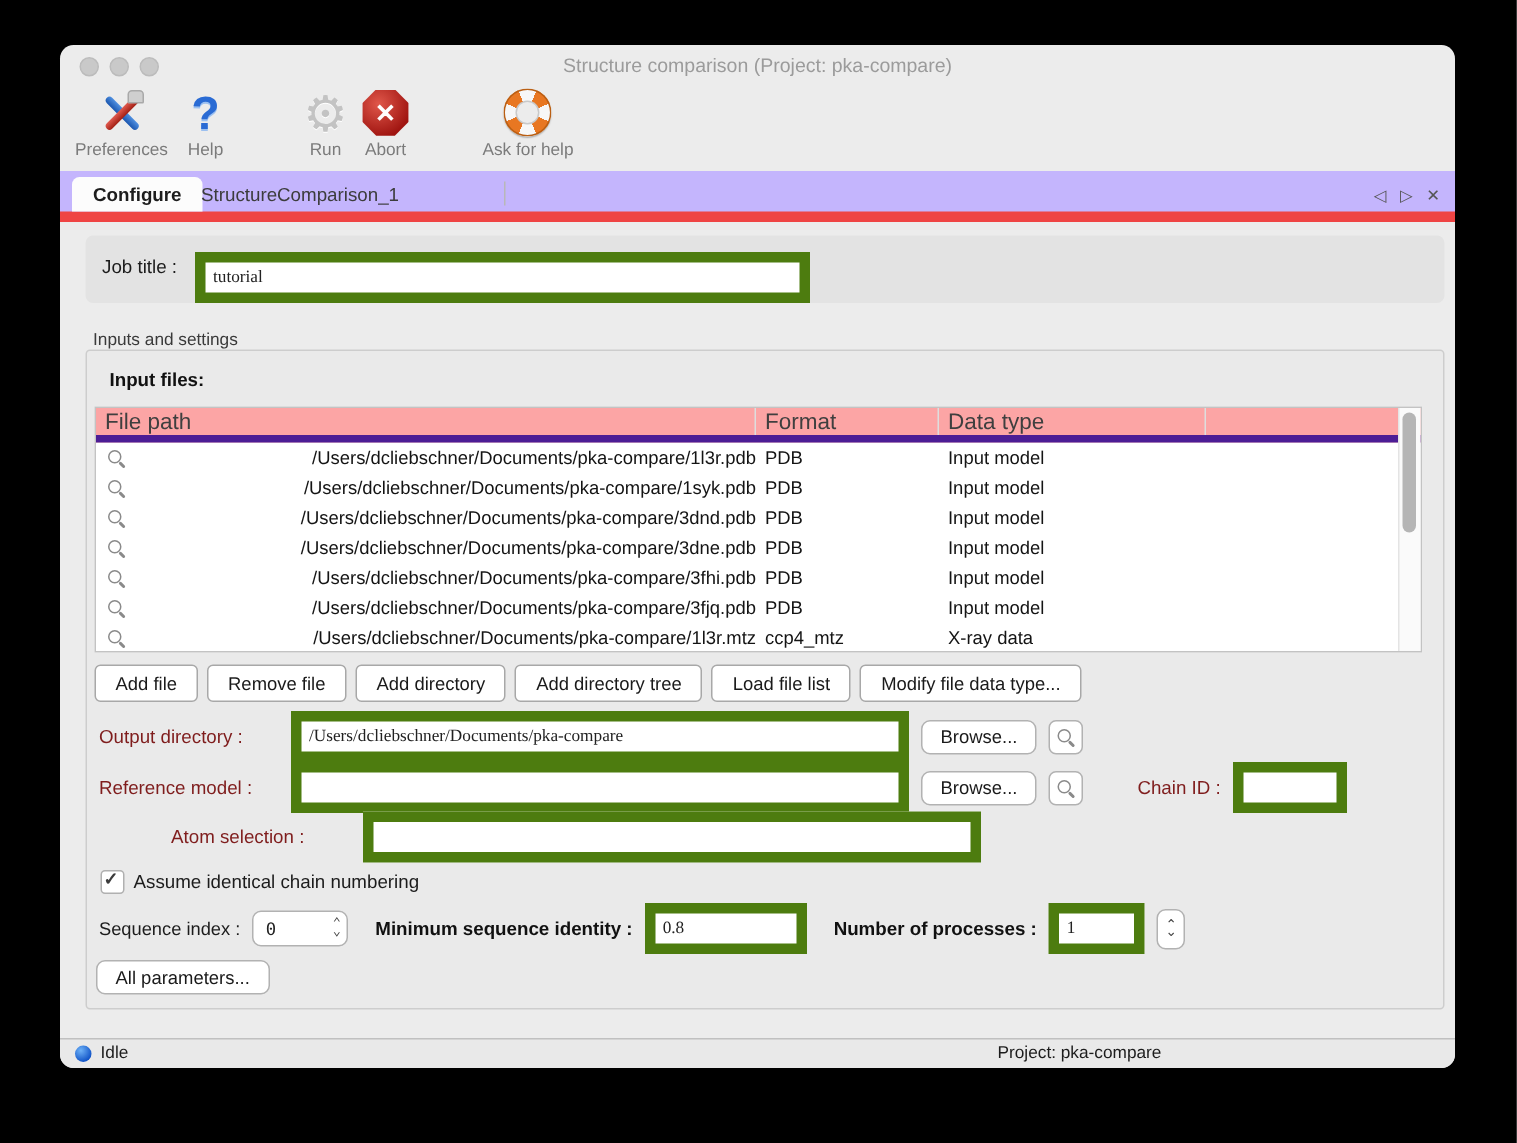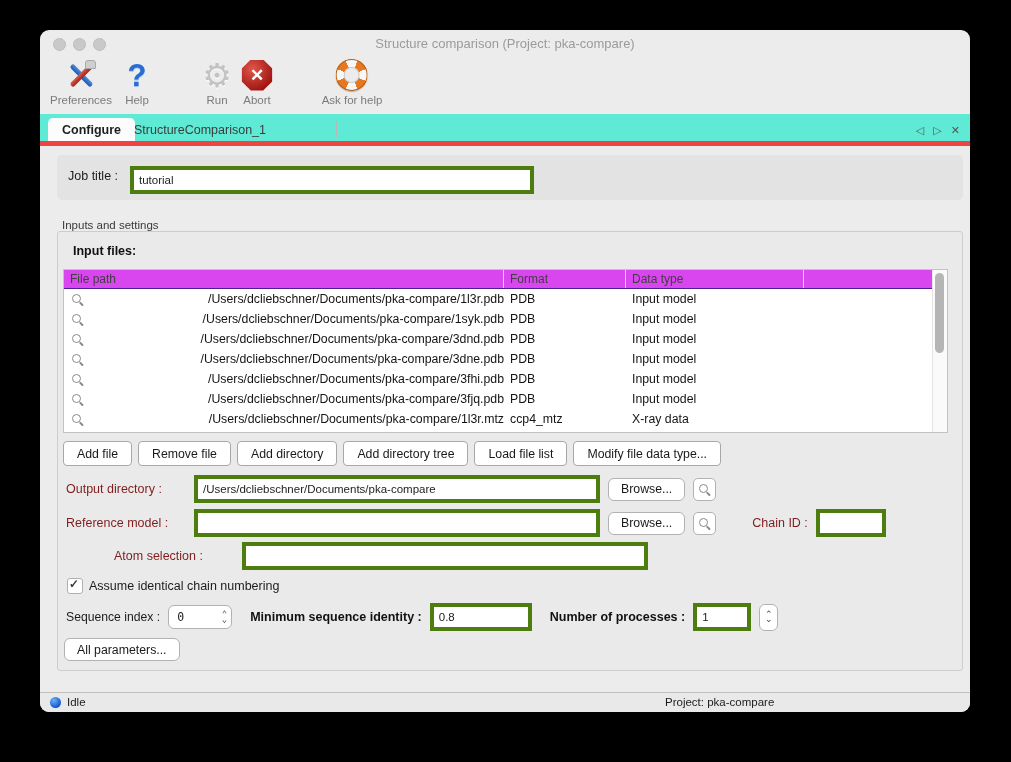--- a/index.html
+++ b/index.html
@@ -26,43 +26,43 @@
   .help-ic{font-size:31px;font-weight:bold;color:#2a6bd4;text-shadow:0 1px 0 #9cc0f0;line-height:1;}
   .gear-ic{font-size:33px;color:#c3c3c3;line-height:1;text-shadow:0 1px 0 #fff;}
   .abort-ic{width:31px;height:31px;background:radial-gradient(circle at 35% 30%,#e0574a,#9f1410 75%);
      clip-path:polygon(30% 0,70% 0,100% 30%,100% 70%,70% 100%,30% 100%,0 70%,0 30%);
      display:flex;align-items:center;justify-content:center;color:#fff;font-size:17px;font-weight:bold;}
   .buoy-ic{position:relative;width:32px;height:32px;border-radius:50%;
      background:conic-gradient(from 22.5deg,#e87722 0 45deg,#f7f7f7 0 90deg,#e87722 0 135deg,#f7f7f7 0 180deg,#e87722 0 225deg,#f7f7f7 0 270deg,#e87722 0 315deg,#f7f7f7 0 360deg);
      box-shadow:inset 0 0 0 1px #b95f14, 0 1px 1px rgba(0,0,0,.25);}
   .buoy-ic::after{content:"";position:absolute;inset:9px;border-radius:50%;background:#ececec;box-shadow:0 0 0 1px #c9c9c9;}
   
-  .tabbar{position:relative;height:27px;background:#5eead4;border-bottom:5px solid #ef4444;}
+  .tabbar{position:relative;height:27px;background:#c4b5fd;border-bottom:7px solid #ef4444;}
   .tab-active{position:absolute;left:8px;bottom:0;height:23px;padding:0 14px;background:#fcfcfc;
      border-radius:5px 5px 0 0;display:flex;align-items:center;font-size:12.5px;font-weight:bold;color:#1d1d1d;}
   .tab-idle{position:absolute;left:80px;bottom:0;height:23px;padding:0 14px;display:flex;align-items:center;
      font-size:12.5px;color:#3c3c3c;}
   .tab-sep{position:absolute;left:296px;bottom:4px;height:16px;width:1px;background:#b8b8b8;}
   .tabnav{position:absolute;right:10px;bottom:4px;display:flex;gap:9px;align-items:center;
      font-size:11px;color:#555;}
   .tabnav span{cursor:default;}
   
   .content{position:relative;height:555px;}
   .jobpanel{position:absolute;left:17px;top:9px;width:906px;height:45px;background:#e3e3e3;border-radius:5px;}
   .jobpanel .lbl{position:absolute;left:11px;top:14px;font-size:12.5px;color:#1c1c1c;}
   .jobpanel input{position:absolute;left:73px;top:11px;width:386px;height:20px;}
-  .field{background:#fff;border:4px solid #4d7c0f;font-family:Liberation Sans, sans-serif;
+  .field{background:#fff;border:7px solid #4d7c0f;font-family:Liberation Serif, serif;
      font-size:11.5px;color:#222;padding:0 5px;box-sizing:content-box;}
   .grouplabel{position:absolute;left:22px;top:73px;font-size:11.5px;color:#3a3a3a;}
   .groupbox{position:absolute;left:17px;top:85px;width:904px;height:438px;background:#eaeaea;
      border:1px solid #cdcdcd;border-radius:3px;}
   .inputfiles-lbl{position:absolute;left:15px;top:12px;font-size:12.5px;font-weight:bold;color:#111;}
   
   .ftable{position:absolute;left:5px;top:37px;width:885px;height:164px;background:#fff;border:1px solid #c3c3c3;box-sizing:border-box;}
-  .thead{display:flex;height:18px;background:#d946ef;border-bottom:1px solid #4c1d95;font-size:12px;color:#3f3f3f;}
+  .thead{display:flex;height:18px;background:#fca5a5;border-bottom:5px solid #4c1d95;font-size:15px;color:#3f3f3f;}
   .thead .hcell{display:flex;align-items:center;padding-left:6px;border-right:1px solid #dedede;box-sizing:border-box;}
   .h-path{width:440px;}.h-fmt{width:122px;}.h-dtype{width:178px;}.h-blank{flex:1;border-right:none !important;}
   .trow{display:flex;height:20px;align-items:center;font-size:12.3px;color:#141414;}
   .cell{box-sizing:border-box;}
   .icon-cell{width:26px;display:flex;justify-content:center;}
   .cell.path{width:414px;text-align:right;}
   .cell.fmt{width:122px;padding-left:6px;}
   .cell.dtype{width:178px;padding-left:6px;}
   .mag{position:relative;width:13px;height:13px;display:inline-block;}
   .mag::before{content:"";position:absolute;left:1px;top:1px;width:7px;height:7px;border:1.4px solid #8a8a8a;border-radius:50%;}

